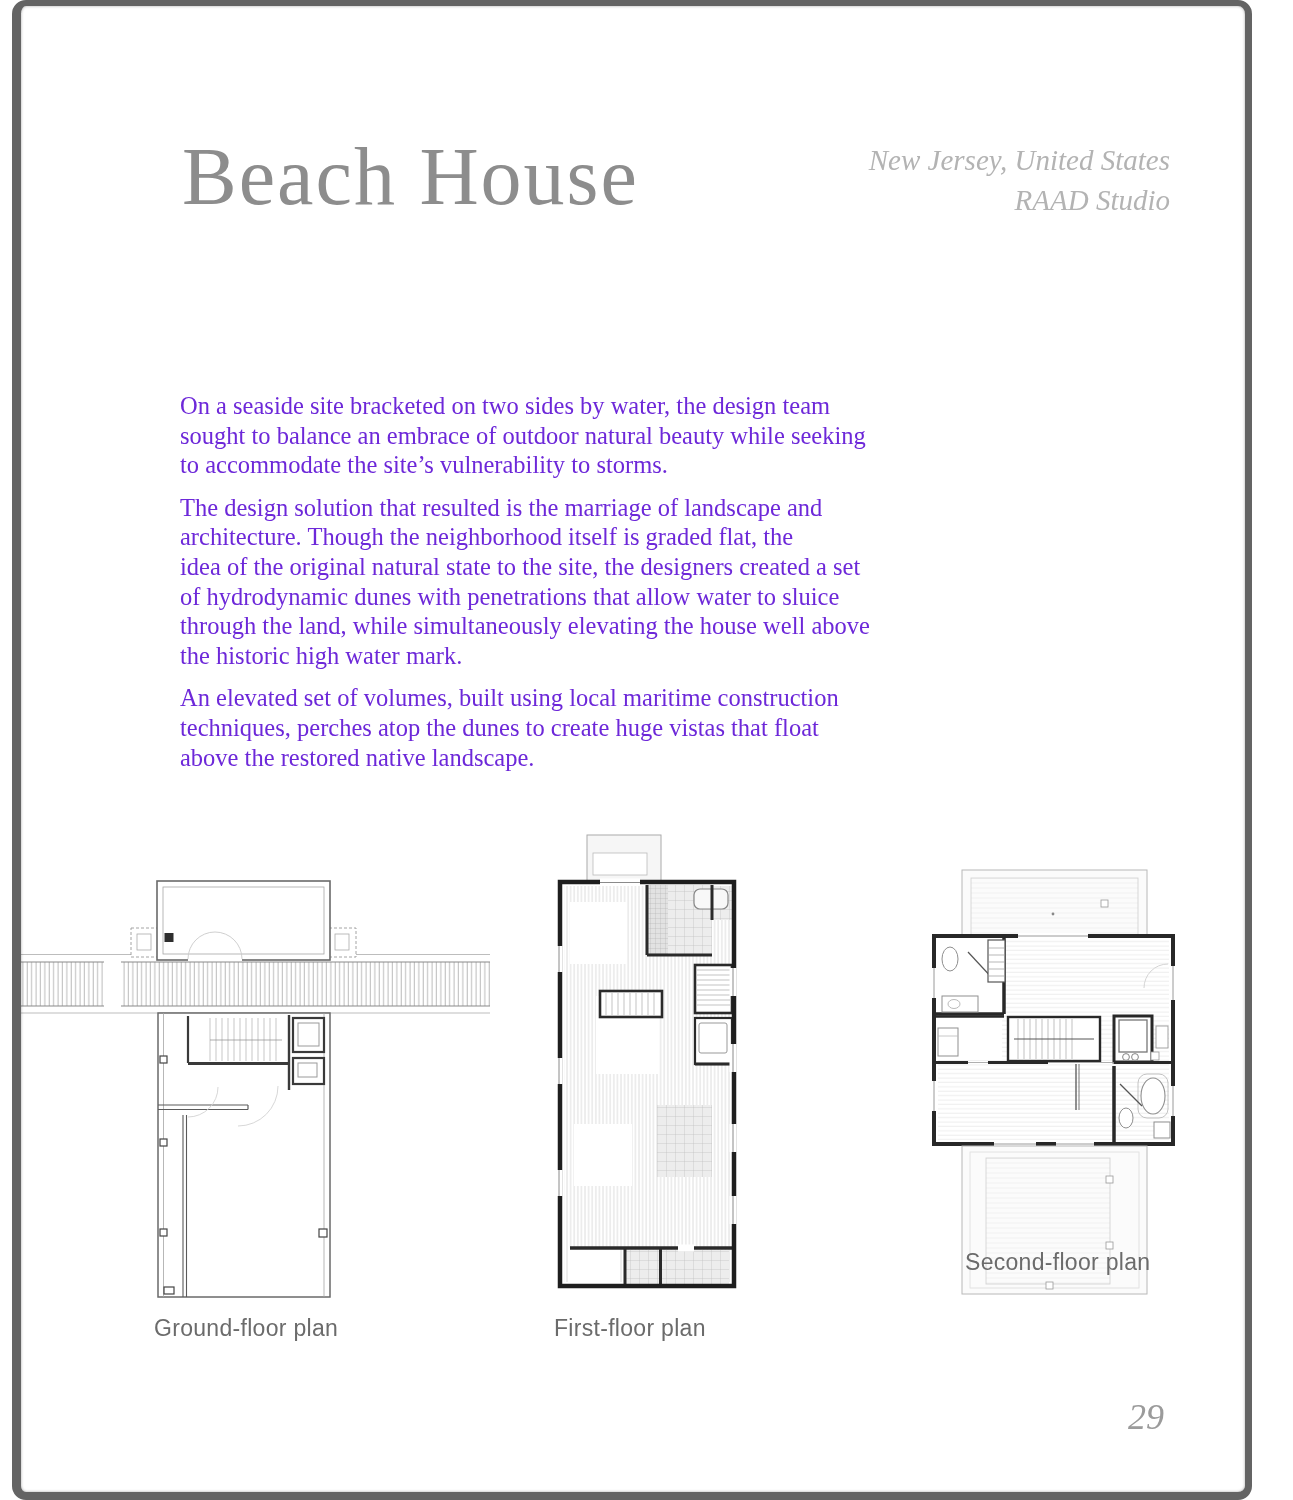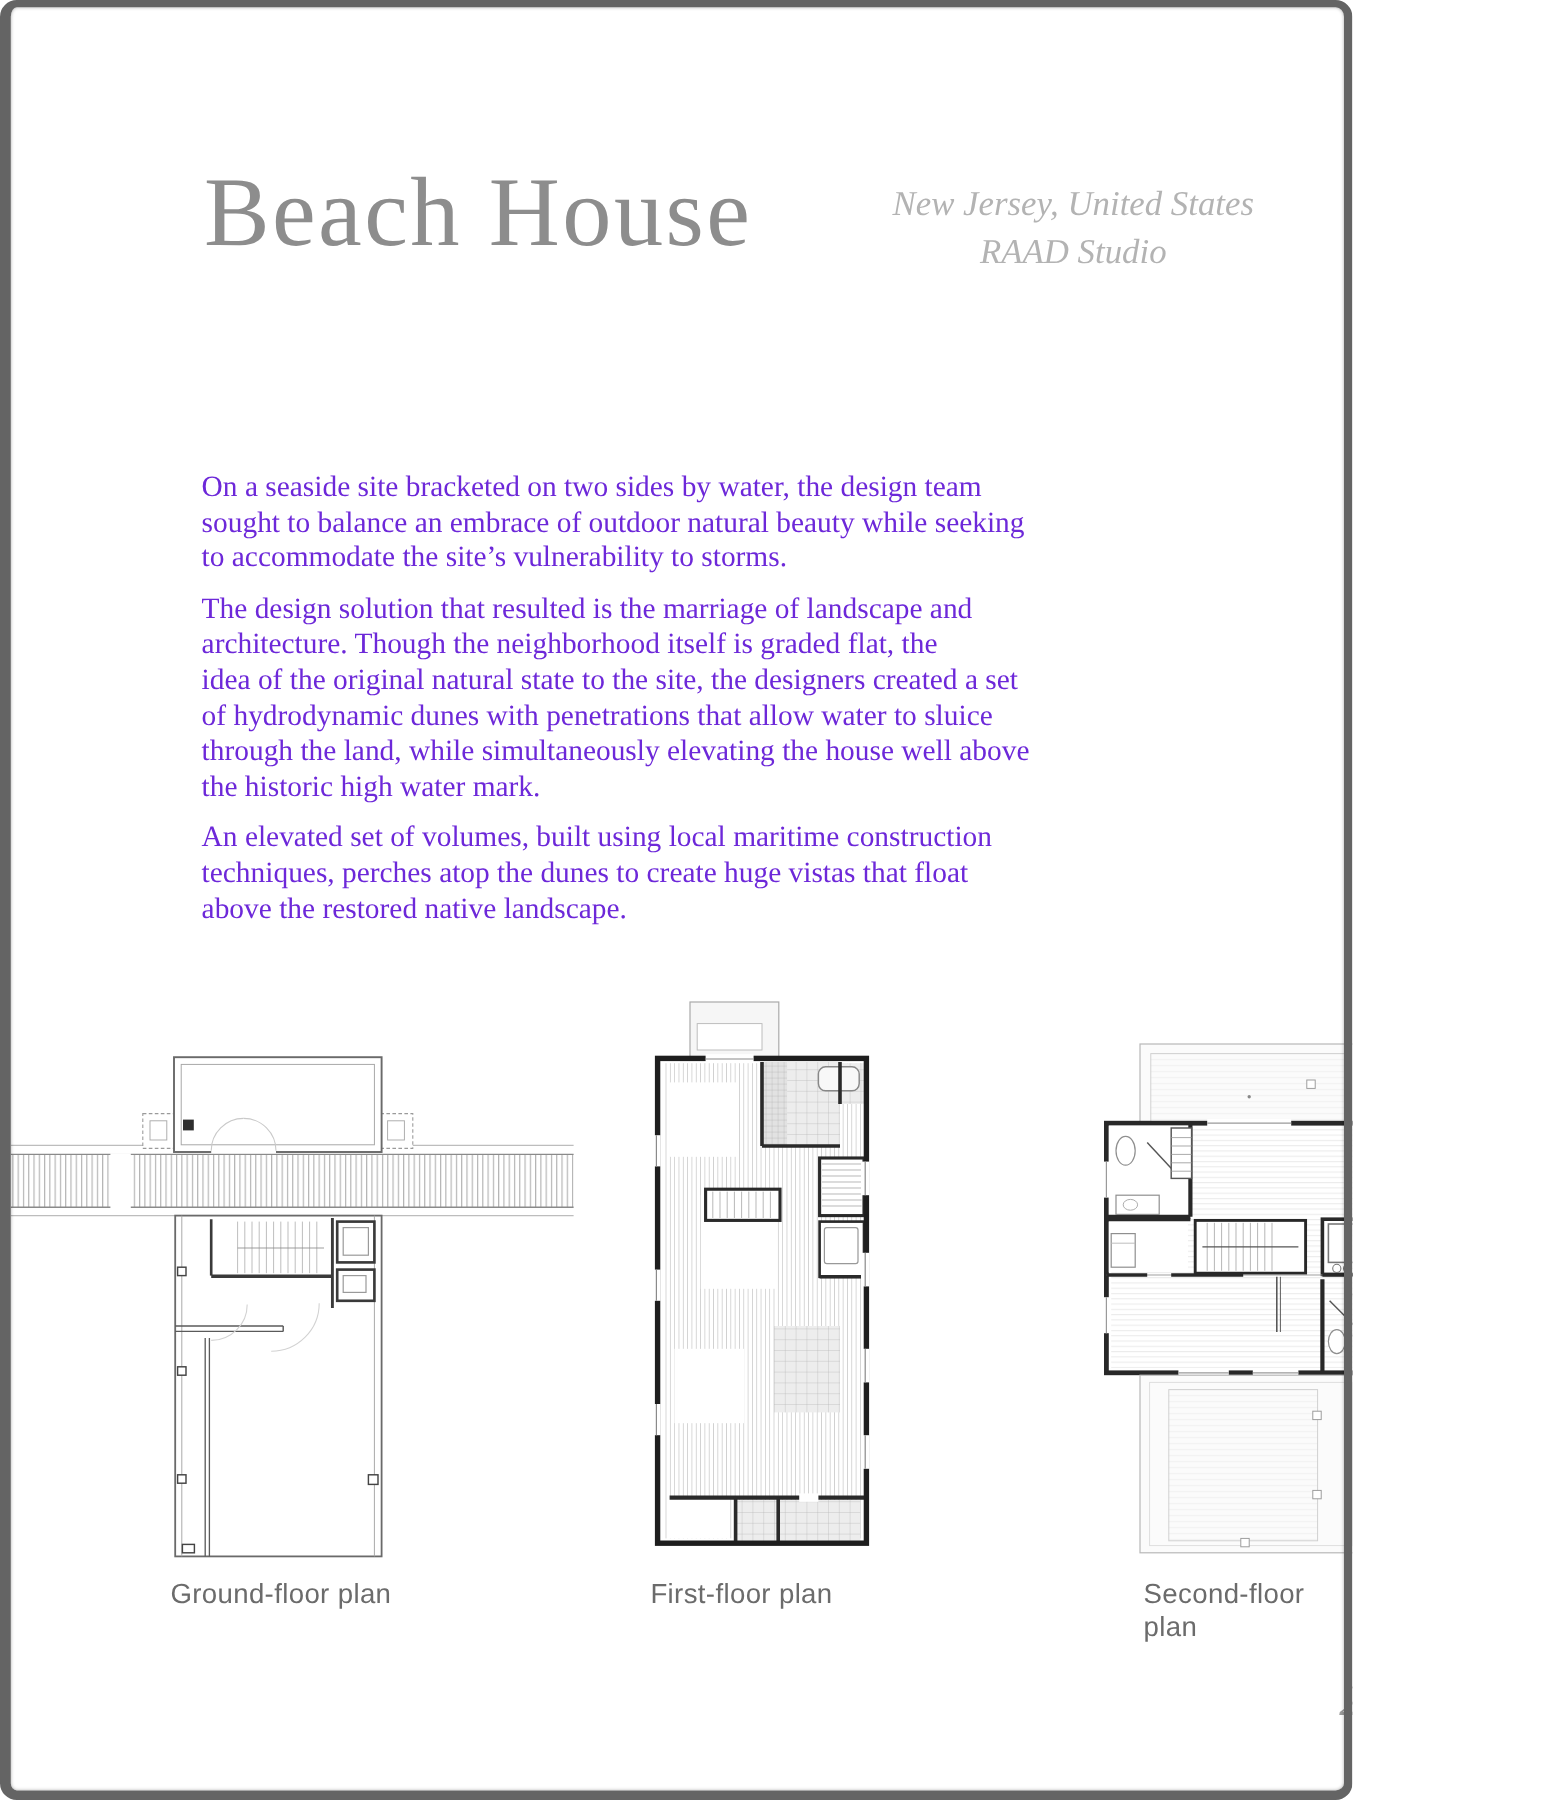--- a/index.html
+++ b/index.html
@@ -1,42 +1,43 @@
 <!DOCTYPE html>
 <html><head>
 <meta charset="utf-8">
 <style>
   html,body{margin:0;padding:0;background:#ffffff;}
   .page{
     position:relative;
-    width:1127px;height:1500px;
+    width:1240px;height:1500px;
     background:#ffffff;
     overflow:hidden;
     font-family:"Liberation Serif", serif;
+    margin-left:12px;
   }
   .frame{
     position:absolute;left:0;top:0;right:0;bottom:0;
     border-style:solid;
     border-color:#646464;
     border-width:6px 7px 8px 9px;
     border-radius:14px;
     box-shadow:inset 0 0 3px rgba(0,0,0,.35);
     pointer-events:none;
     z-index:10;
   }
   .title{
     position:absolute;left:170px;top:134px;
     font-size:82px;line-height:1.05;
     letter-spacing:2px;
     color:#8d8d8d;
     white-space:nowrap;
   }
   .location{
-    position:absolute;right:82px;top:150px;
-    text-align:center;
+    position:absolute;right:82px;top:140px;
+    text-align:right;
     font-style:italic;
     font-size:29px;line-height:40px;
     color:#b3b3b3;
   }
   .bodytext{
     position:absolute;left:168px;top:391px;width:720px;
     color:#6d28d9;
     font-size:24.5px;line-height:29.6px;
   }
   .bodytext .para{margin:0 0 13px 0;}
@@ -349,18 +350,18 @@
       <rect x="72" y="296" width="169" height="136" fill="none" stroke="#dddddd" stroke-width="0.8"></rect>
       <rect x="88" y="302" width="124" height="126" fill="url(#hhf)" stroke="#cfcfcf" stroke-width="0.8"></rect>
       <rect x="208" y="320" width="7" height="7" fill="#ffffff" stroke="#999999" stroke-width="0.8"></rect>
       <rect x="208" y="386" width="7" height="7" fill="#ffffff" stroke="#999999" stroke-width="0.8"></rect>
       <rect x="148" y="426" width="7" height="7" fill="#ffffff" stroke="#999999" stroke-width="0.8"></rect>
     </svg>
   </div>
 
   <div class="caption" style="left:142px;top:1315px;">Ground-floor plan</div>
   <div class="caption" style="left:542px;top:1315px;">First-floor plan</div>
-  <div class="caption" style="left:953px;top:1315px;">Second-floor plan</div>
+  <div class="caption" style="left:953px;top:1249px;">Second-floor plan</div>
 
   <div class="pagenum">29</div>
 
   <div class="frame"></div>
 </div>
 
 </body></html>

